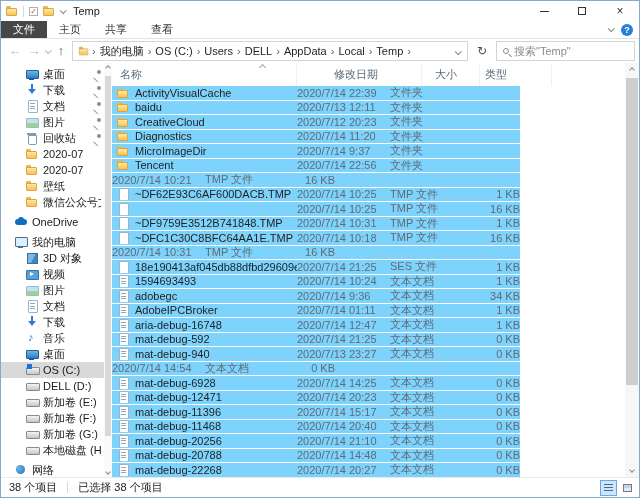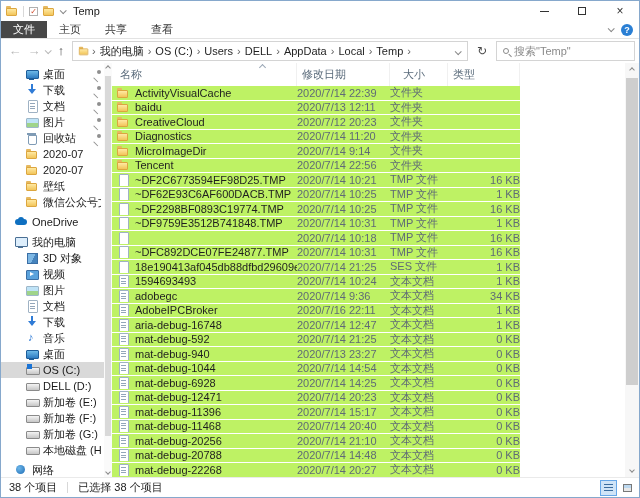--- a/index.html
+++ b/index.html
@@ -59,26 +59,26 @@
   .sscroll { width:8px; flex:none; position:relative; background:#fafafa; }
   .sscroll .thumb { position:absolute; left:1px; right:1px; top:13px; height:360px; background:#d9d9d9; }
   .sscroll .cap { position:absolute; left:1px; width:6px; height:6px; display:flex; align-items:center; justify-content:center; }
   .tinychv { width:4px; height:4px; border-right:1.2px solid #8a8a8a; border-bottom:1.2px solid #8a8a8a; display:inline-block; }
 
   
   .filearea { flex:1; min-width:0; display:flex; flex-direction:column; position:relative; }
   .listheader { height:23px; display:flex; align-items:center; color:#5a6b7b; flex:none; position:relative; }
   .hcell { height:100%; display:flex; align-items:center; border-right:1px solid #f0f0f0; padding-left:8px; }
   .hc-name { width:185px; }
-  .hc-date { width:93px; padding-left:5px; }
+  .hc-date { width:93px; padding-left:5px;margin-left:32px; }
   .hc-type { width:72px; padding-left:5px; }
   .hc-size { width:58px; padding-left:13px; }
   .sortcaret { position:absolute; left:148px; top:2px; width:5px; height:5px; border-right:1.2px solid #9aa7b5; border-bottom:1.2px solid #9aa7b5; transform:rotate(-135deg); }
   .rows { flex:1; overflow:hidden; }
-  .row { width:408px; height:14.5px; display:flex; align-items:center; background:#bef264; border-bottom:1px solid #fff; }
+  .row { width:408px; height:14.5px; display:flex; align-items:center; background:#7dd3fc; border-bottom:1px solid #fff; }
   .c-name { width:185px; display:flex; align-items:center; gap:6px; padding-left:5px; overflow:hidden; }
   .c-name .nm { white-space:nowrap; overflow:hidden; color:#1f1f1f; }
   .c-date { width:93px; color:#5f6b76; white-space:nowrap; }
   .c-type { width:72px; color:#5f6b76; white-space:nowrap; }
   .c-size { width:58px; color:#5f6b76; text-align:right; white-space:nowrap; }
 
   
   .fico,.sico { width:12px; height:12px; position:relative; display:inline-block; flex:none; }
   .folder::before, .wfolder::before { content:""; position:absolute; left:0; top:1px; width:5px; height:3px; background:#e6b960; border-radius:1px 1px 0 0; }
   .folder::after, .wfolder::after { content:""; position:absolute; left:0; top:3px; right:1px; bottom:1px; background:linear-gradient(180deg,#ffe9a2,#f2c55a); border:1px solid #dca63f; border-radius:1px; }
@@ -354,82 +354,74 @@
             </span>
             <span class="c-date">2020/7/14 11:20</span>
             <span class="c-type">文件夹</span>
             <span class="c-size"></span>
           </div>
           <div class="row">
             <span class="c-name">
               <span class="fico folder"></span>
               <span class="nm">MicroImageDir</span>
             </span>
-            <span class="c-date">2020/7/14 9:14</span>
+            <span class="c-date">2020/7/14 9:37</span>
             <span class="c-type">文件夹</span>
             <span class="c-size"></span>
           </div>
           <div class="row">
             <span class="c-name">
               <span class="fico folder"></span>
               <span class="nm">Tencent</span>
             </span>
             <span class="c-date">2020/7/14 22:56</span>
             <span class="c-type">文件夹</span>
             <span class="c-size"></span>
           </div>
           <div class="row">
-            <span class="c-name">
-              <span class="fico file"></span>
-              <span class="nm">~DF2C6773594EF98D25.TMP</span>
-            </span>
             <span class="c-date">2020/7/14 10:21</span>
             <span class="c-type">TMP 文件</span>
             <span class="c-size">16 KB</span>
           </div>
           <div class="row">
             <span class="c-name">
               <span class="fico file"></span>
               <span class="nm">~DF62E93C6AF600DACB.TMP</span>
             </span>
             <span class="c-date">2020/7/14 10:25</span>
             <span class="c-type">TMP 文件</span>
             <span class="c-size">1 KB</span>
           </div>
           <div class="row">
             <span class="c-name">
               <span class="fico file"></span>
-              <span class="nm">~DF2298BF0893C19774.TMP</span>
             </span>
             <span class="c-date">2020/7/14 10:25</span>
             <span class="c-type">TMP 文件</span>
             <span class="c-size">16 KB</span>
           </div>
           <div class="row">
             <span class="c-name">
               <span class="fico file"></span>
               <span class="nm">~DF9759E3512B741848.TMP</span>
             </span>
             <span class="c-date">2020/7/14 10:31</span>
             <span class="c-type">TMP 文件</span>
             <span class="c-size">1 KB</span>
           </div>
           <div class="row">
             <span class="c-name">
               <span class="fico file"></span>
+              <span class="nm">~DFC1C30C8BFC64AA1E.TMP</span>
             </span>
             <span class="c-date">2020/7/14 10:18</span>
             <span class="c-type">TMP 文件</span>
             <span class="c-size">16 KB</span>
           </div>
           <div class="row">
-            <span class="c-name">
-              <span class="fico file"></span>
-              <span class="nm">~DFC892DCE07FE24877.TMP</span>
-            </span>
             <span class="c-date">2020/7/14 10:31</span>
             <span class="c-type">TMP 文件</span>
             <span class="c-size">16 KB</span>
           </div>
           <div class="row">
             <span class="c-name">
               <span class="fico file"></span>
               <span class="nm">18e190413af045db88dfbd29609eb8...</span>
             </span>
             <span class="c-date">2020/7/14 21:25</span>
@@ -452,21 +444,21 @@
             </span>
             <span class="c-date">2020/7/14 9:36</span>
             <span class="c-type">文本文档</span>
             <span class="c-size">34 KB</span>
           </div>
           <div class="row">
             <span class="c-name">
               <span class="fico textdoc"></span>
               <span class="nm">AdobeIPCBroker</span>
             </span>
-            <span class="c-date">2020/7/16 22:11</span>
+            <span class="c-date">2020/7/14 01:11</span>
             <span class="c-type">文本文档</span>
             <span class="c-size">1 KB</span>
           </div>
           <div class="row">
             <span class="c-name">
               <span class="fico textdoc"></span>
               <span class="nm">aria-debug-16748</span>
             </span>
             <span class="c-date">2020/7/14 12:47</span>
             <span class="c-type">文本文档</span>
@@ -484,24 +476,20 @@
           <div class="row">
             <span class="c-name">
               <span class="fico textdoc"></span>
               <span class="nm">mat-debug-940</span>
             </span>
             <span class="c-date">2020/7/13 23:27</span>
             <span class="c-type">文本文档</span>
             <span class="c-size">0 KB</span>
           </div>
           <div class="row">
-            <span class="c-name">
-              <span class="fico textdoc"></span>
-              <span class="nm">mat-debug-1044</span>
-            </span>
             <span class="c-date">2020/7/14 14:54</span>
             <span class="c-type">文本文档</span>
             <span class="c-size">0 KB</span>
           </div>
           <div class="row">
             <span class="c-name">
               <span class="fico textdoc"></span>
               <span class="nm">mat-debug-6928</span>
             </span>
             <span class="c-date">2020/7/14 14:25</span>

